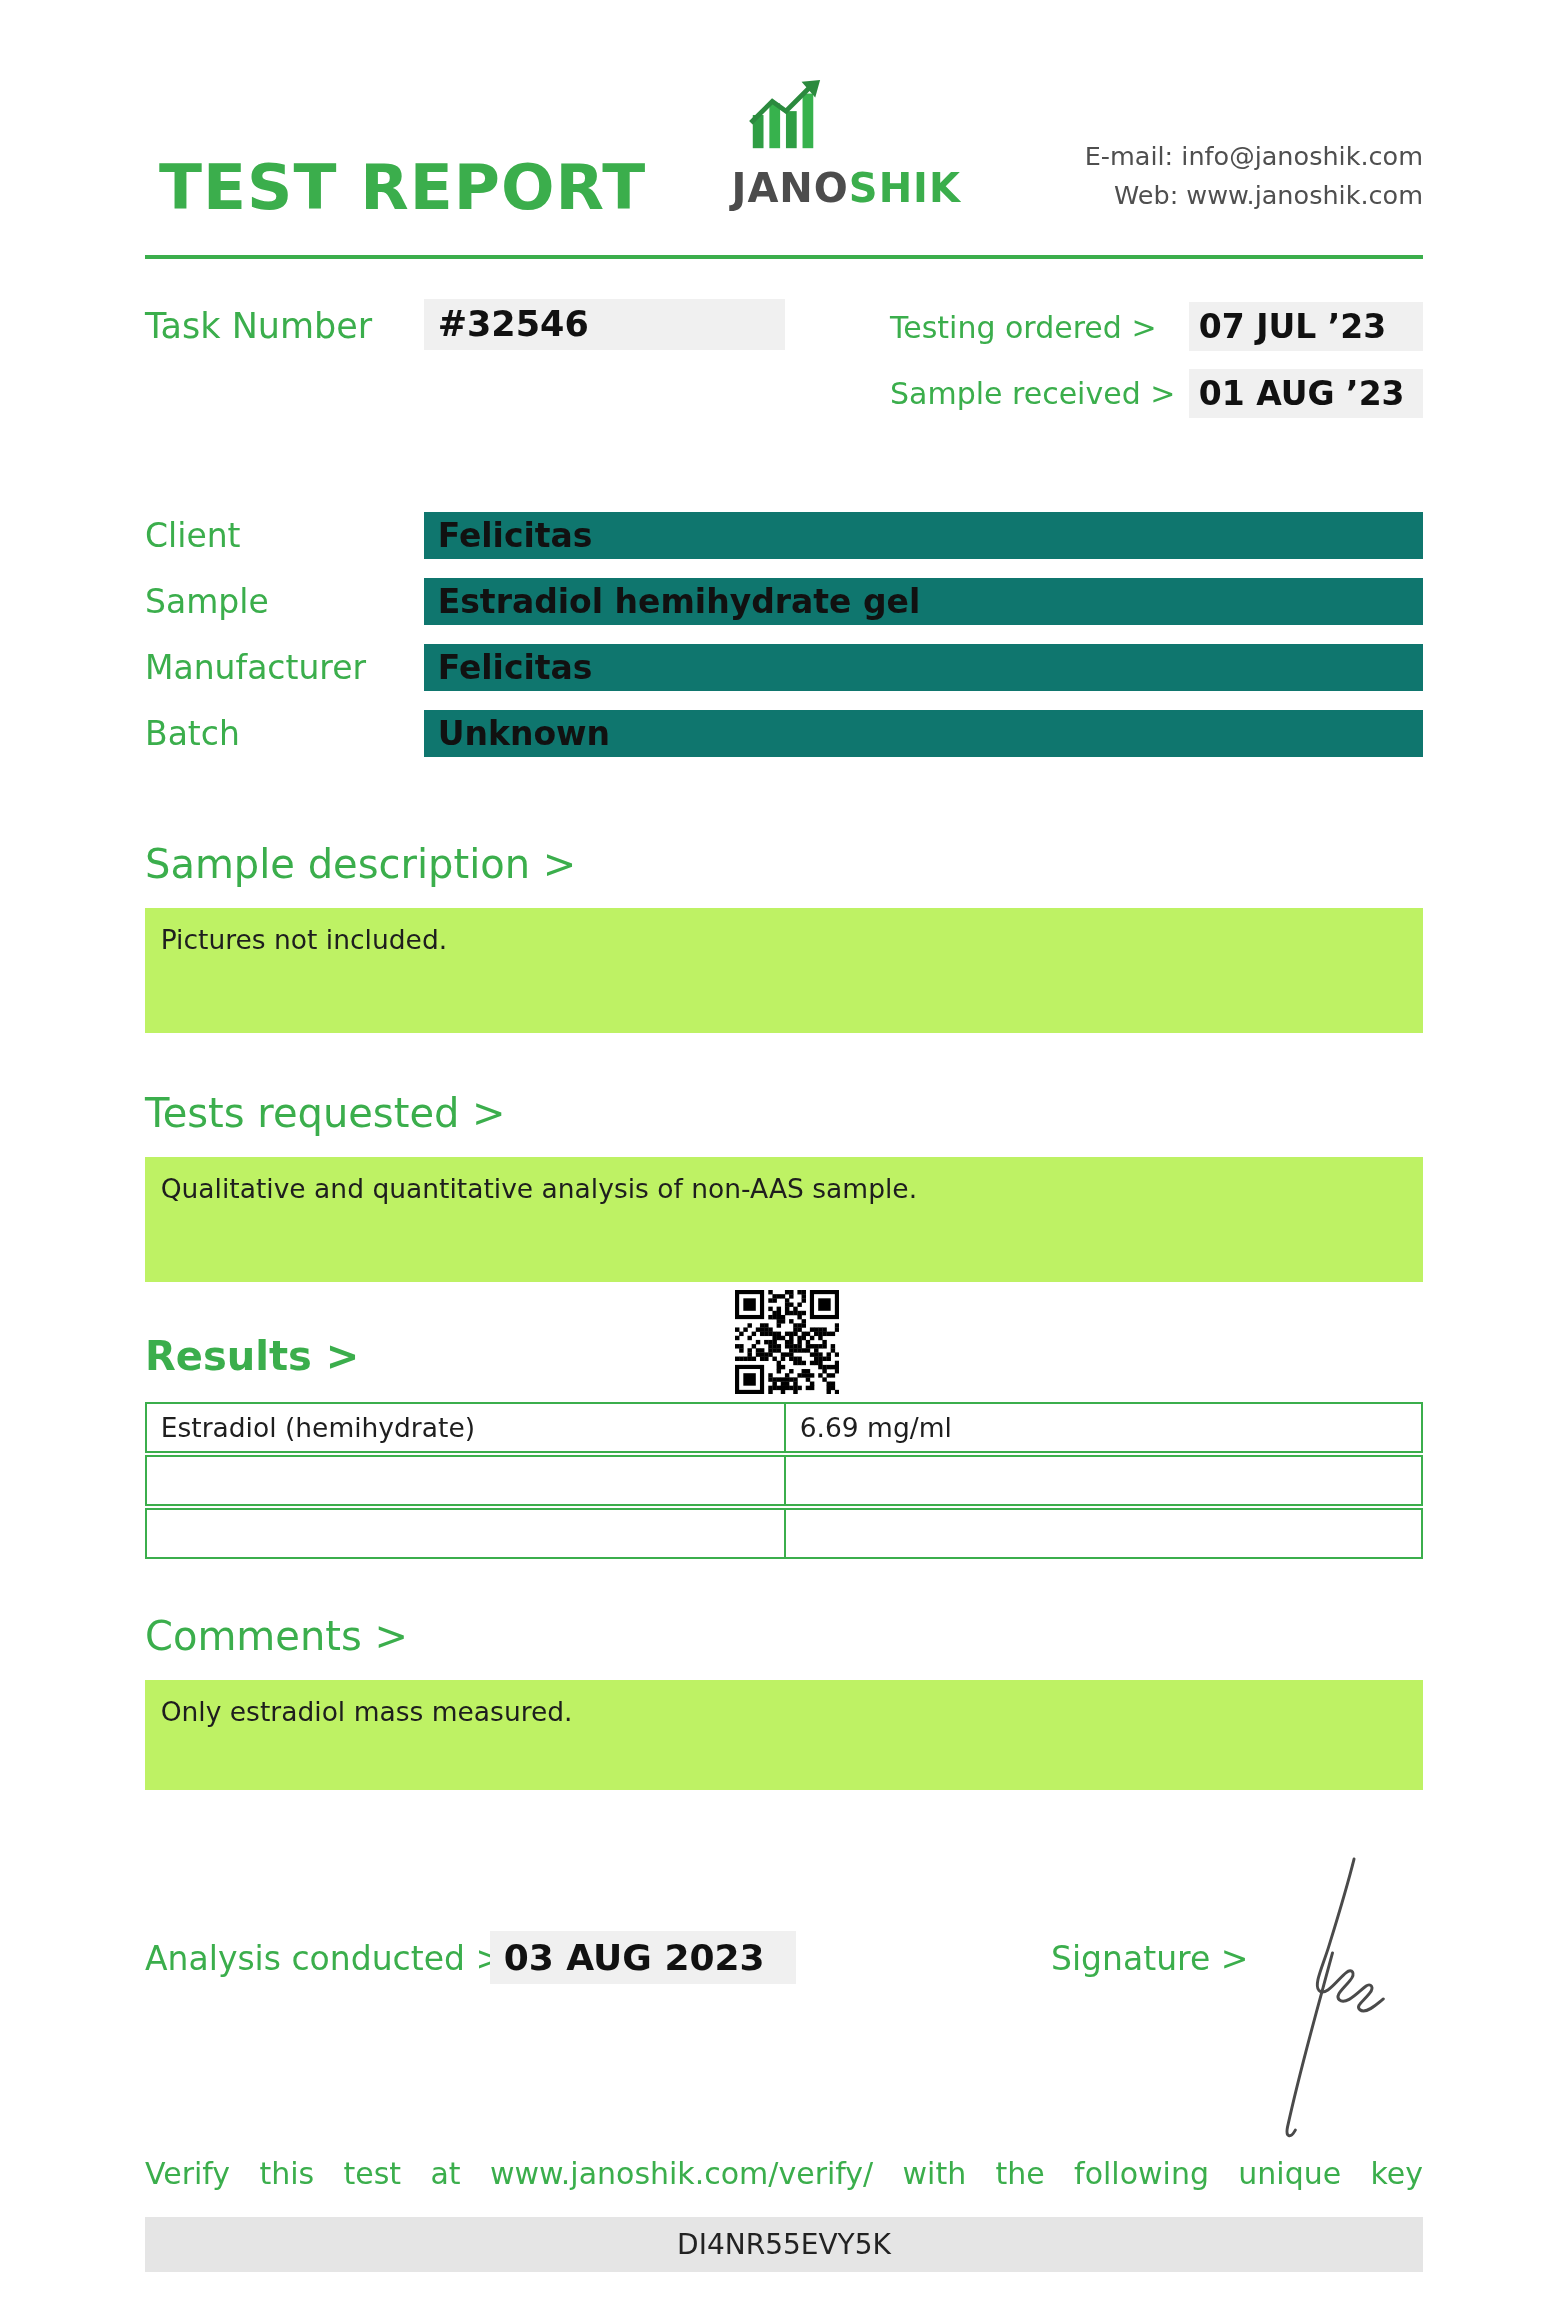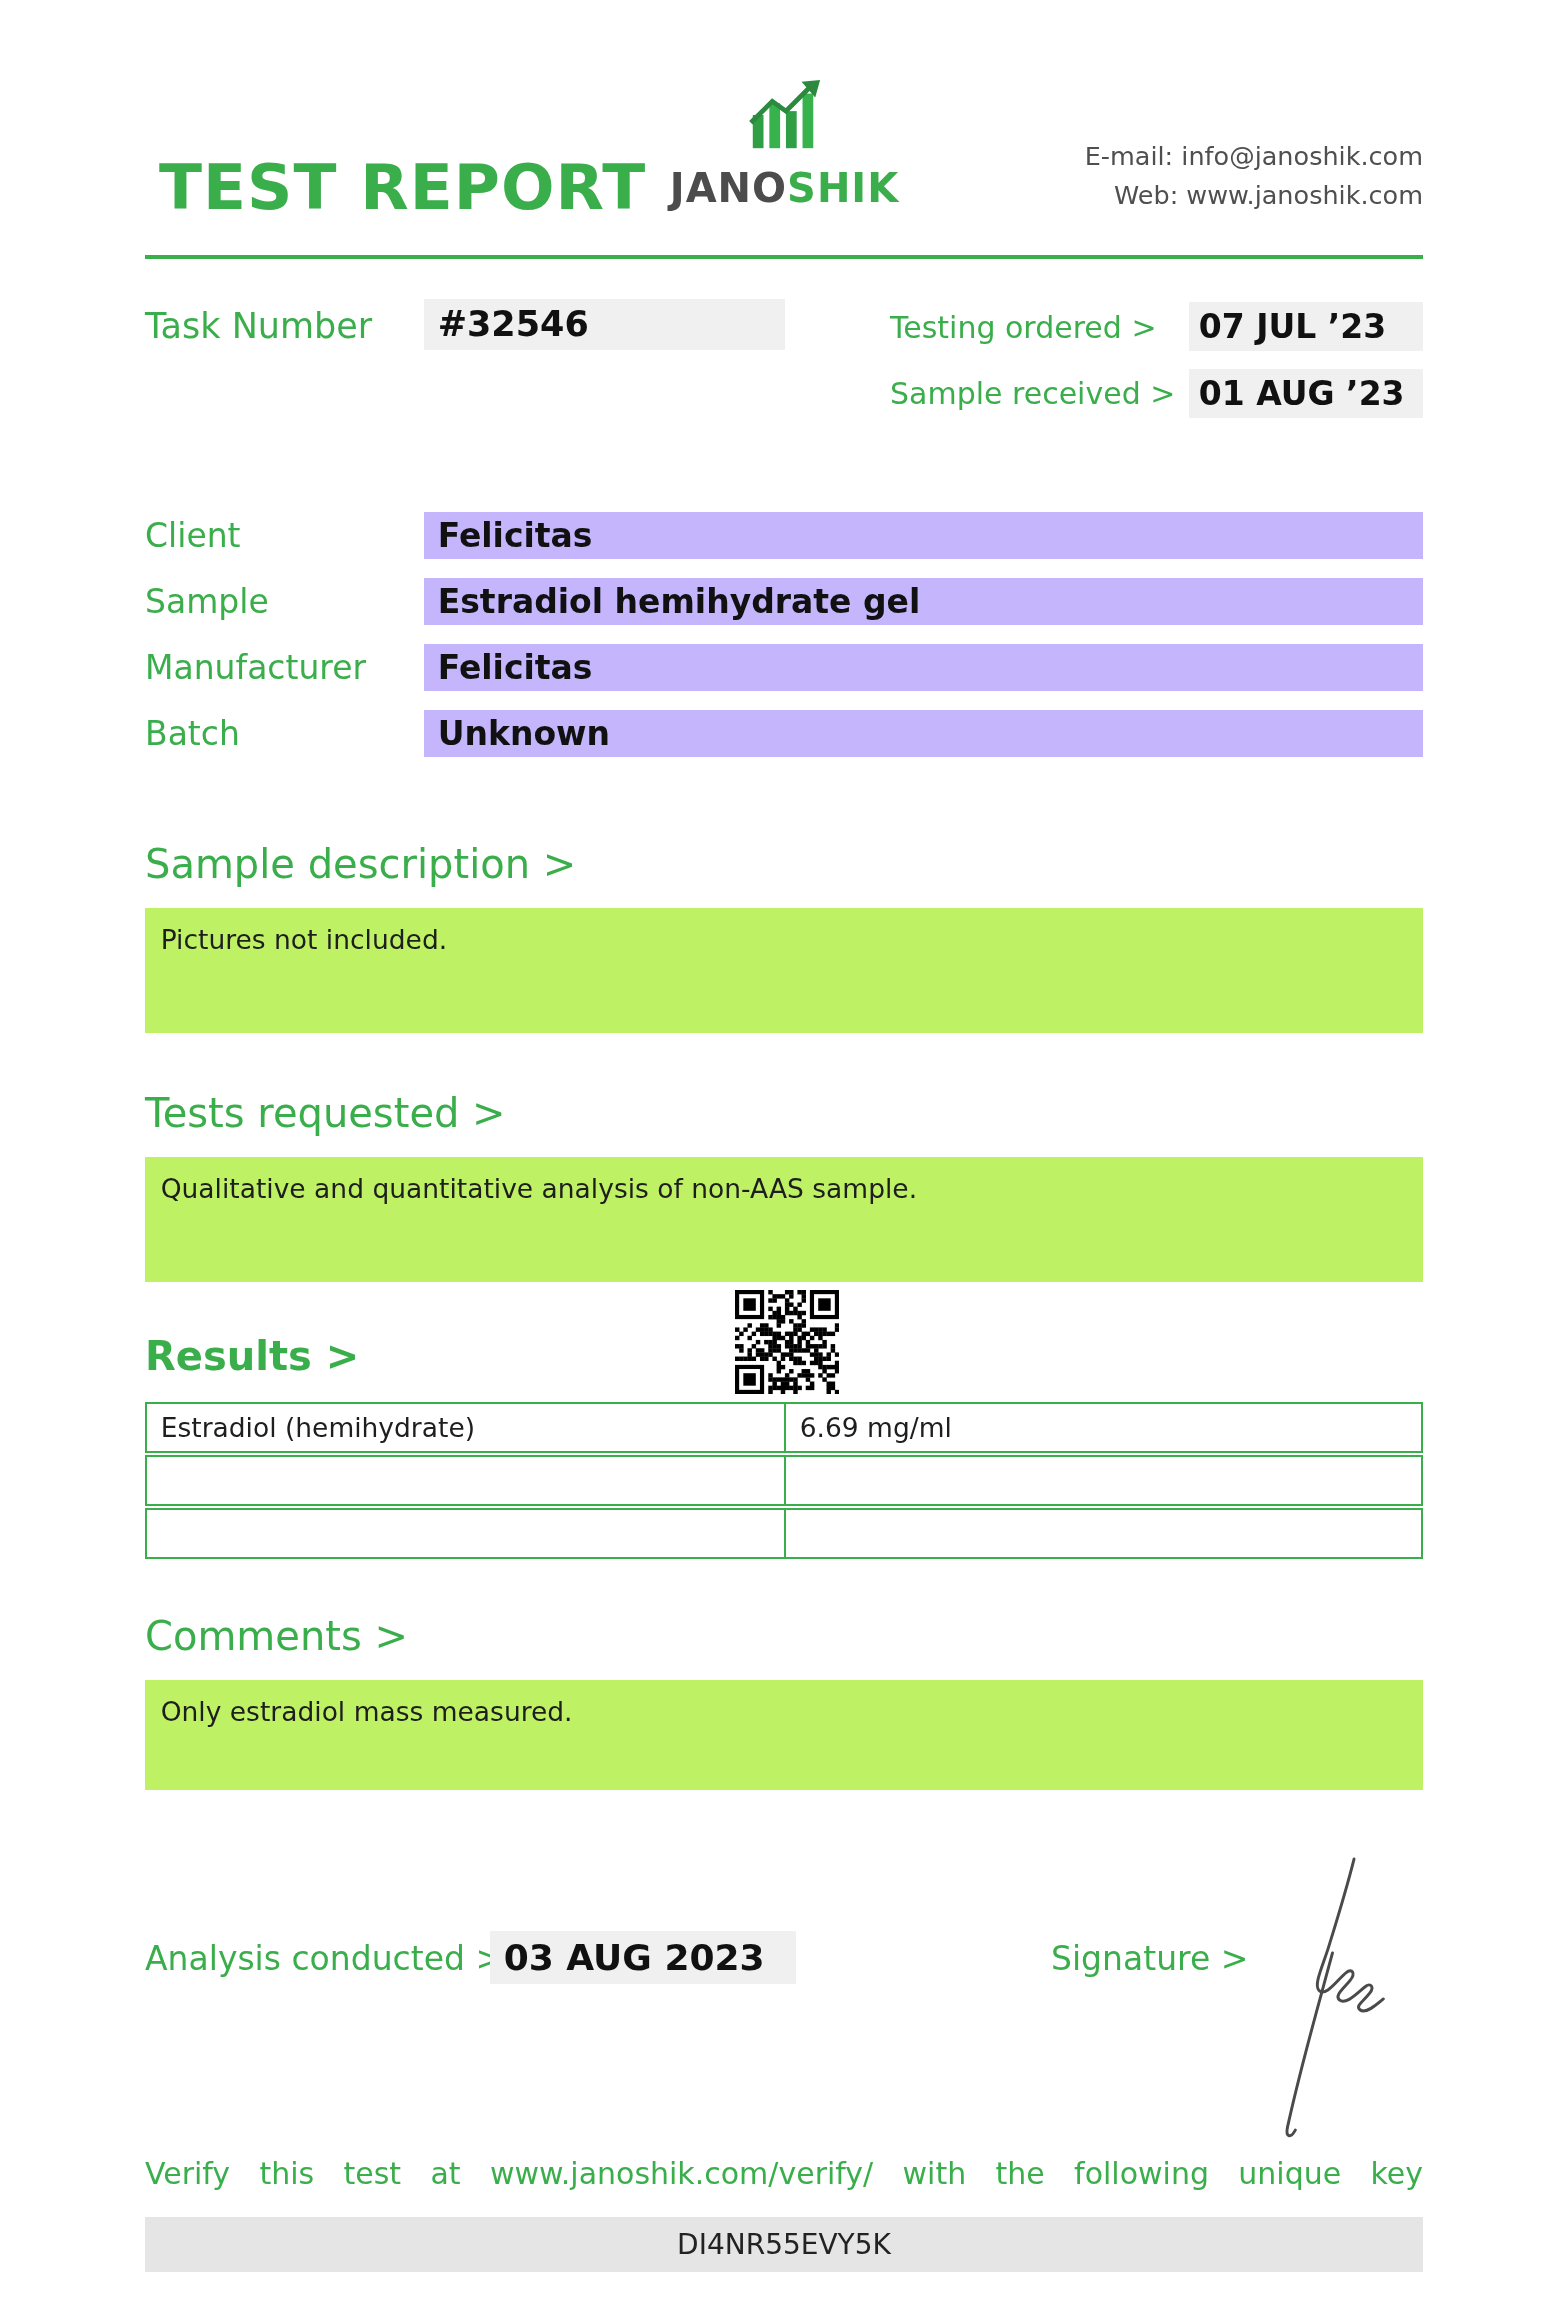--- a/index.html
+++ b/index.html
@@ -6,21 +6,21 @@
   .page {
     position:relative; width:1568px; height:2313px; background:#ffffff;
     font-family:"DejaVu Sans","Liberation Sans",sans-serif; color:#1c1c1c;
     overflow:hidden;
   }
 
   
   #page-title { position:absolute; left:143px; top:135px; margin:16px; font-size:63px;
     font-weight:600; letter-spacing:1px; color:#3bae4c; }
   #logo-icon { position:absolute; left:743px; top:76px; }
-  #logo-text { position:absolute; left:608px; top:165px; width:353px; text-align:center;
+  #logo-text { position:absolute; left:608px; top:165px; width:353px; text-align:right;
     font-size:40px; font-weight:bold; letter-spacing:1px; }
   #logo-text .jano { color:#4c4c4c; }
   #logo-text .shik { color:#3bae4c; }
   #contact { position:absolute; right:145px; top:137px; text-align:right;
     font-size:25.5px; color:#4f4f4f; line-height:39px; }
   #header-divider { position:absolute; left:145px; top:255px; width:1278px; height:3.9px;
     background:#3bae4c; }
 
   
   .lbl { color:#3bae4c; }
@@ -34,21 +34,21 @@
     padding-left:9.8px; box-sizing:border-box; color:#111; }
   #sample-received-label { position:absolute; left:890px; top:376px; font-size:30px; font-weight:500; }
   #sample-received-value { position:absolute; left:1189px; top:369px; width:234px; height:49px;
     background:#f0f0f0; font-size:33px; font-weight:600; line-height:49px;
     padding-left:9.8px; box-sizing:border-box; color:#111; }
 
   
   #details { position:absolute; left:145px; top:502px; width:1278px; }
   .drow { display:flex; align-items:center; height:66px; }
   .dlabel { width:279px; flex-shrink:0; font-size:33px; font-weight:500; color:#3bae4c; }
-  .dval { flex:1; background:#c4b5fd; height:47px; line-height:47px; padding-left:13.7px;
+  .dval { flex:1; background:#0f766e; height:47px; line-height:47px; padding-left:13.7px;
     font-size:33px; font-weight:600; color:#111; }
 
   
   .section-heading { position:absolute; left:145px; font-size:40px; font-weight:500; color:#3bae4c; }
   .section-box { position:absolute; left:145px; width:1278px; background:#bef264;
     box-sizing:border-box; padding:15.7px; font-size:26.5px; color:#1e1e1e; }
   #sample-description-heading { top:841px; }
   #sample-description-box { top:908px; height:125px; }
   #tests-requested-heading { top:1090px; }
   #tests-requested-box { top:1157px; height:125px; }

